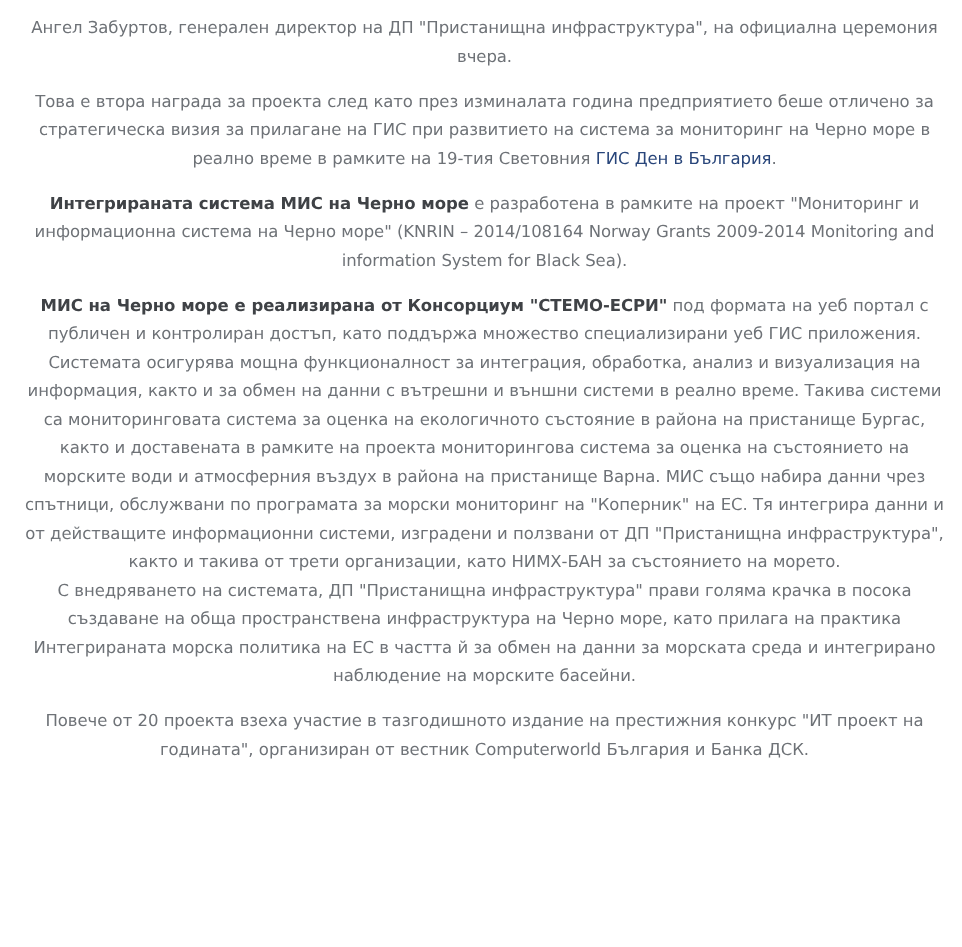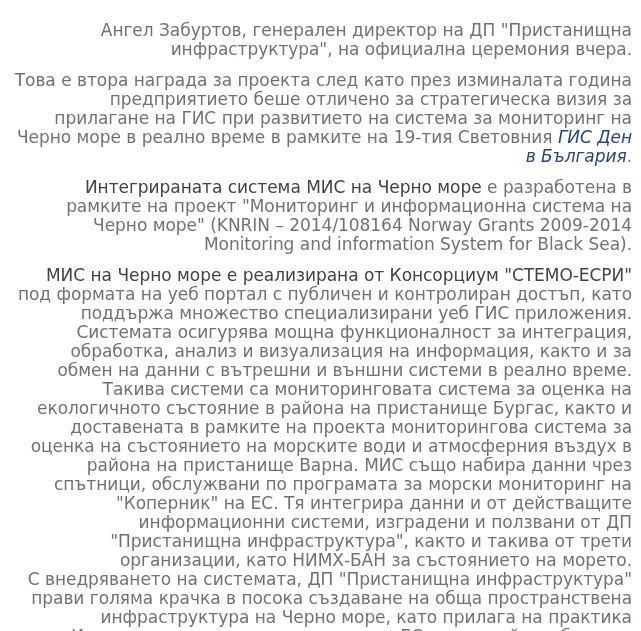--- a/index.html
+++ b/index.html
@@ -12,37 +12,36 @@
     height: 631px;
     overflow: hidden;
     font-family: "DejaVu Sans", "Liberation Sans", sans-serif;
   }
   .article {
     padding: 9px 9px 0 14px;
     box-sizing: border-box;
     width: 641px;
   }
   .para {
-    margin: 12px 0 11px 0;
-    font-size: 17px;
+    margin: 0 0 11px 0;
+    font-size: 11px;
     line-height: 19px;
     color: #6e7277;
-    text-align: right;
+    text-align: center;
     letter-spacing: -0.05px;
     word-spacing: 0.1px;
   }
   .para:last-child {
     margin-bottom: 0;
   }
   .b {
-    font-weight: normal;
+    font-weight: bold;
     color: #3f4246;
   }
   .lnk {
-    font-style: italic;
     color: #28457a;
     text-decoration: none;
     cursor: pointer;
   }
 </style>
 </head>
 <body>
 
 <div class="article">
   <div id="paragraphs">

